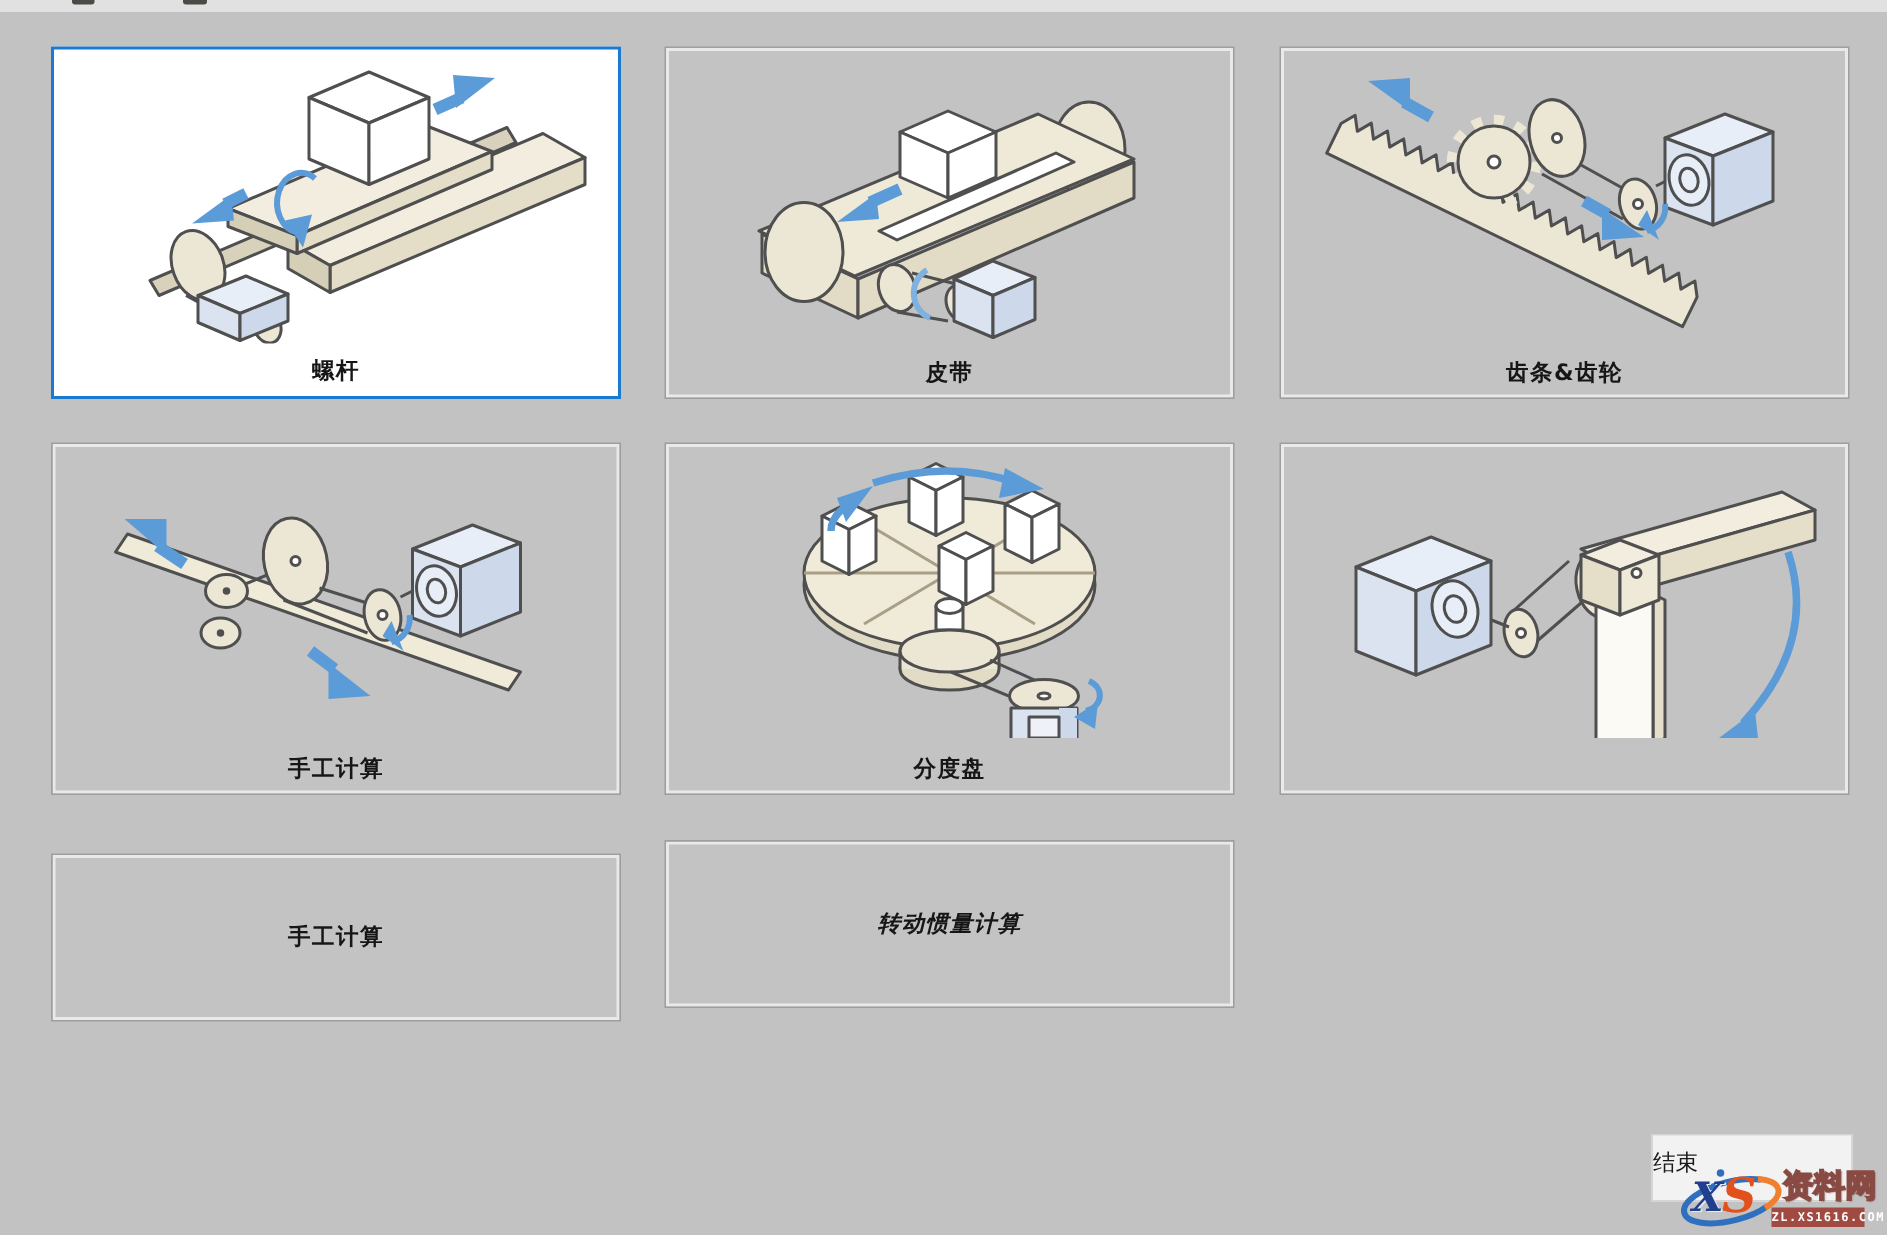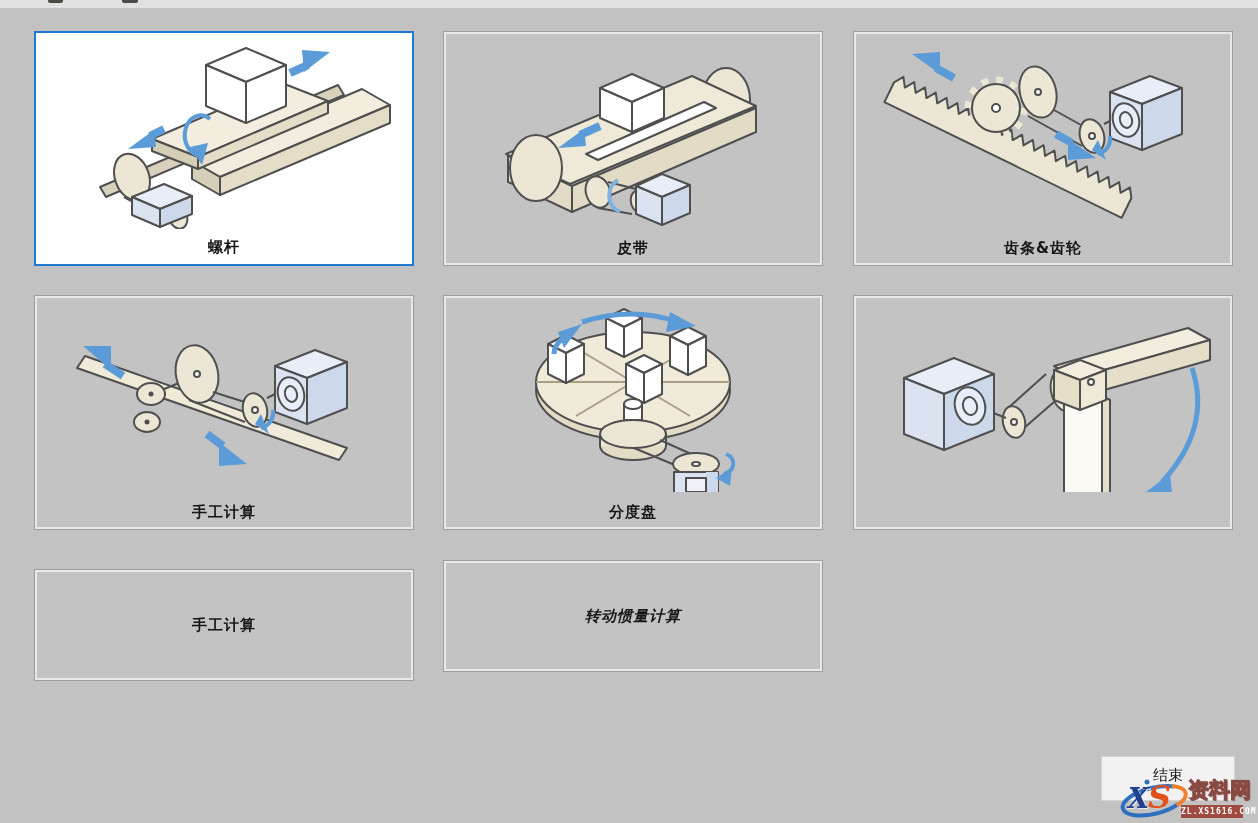--- a/index.html
+++ b/index.html
@@ -30,21 +30,21 @@
     position:absolute;left:0;right:0;bottom:7px;text-align:center;
     font-size:15px;font-weight:bold;color:#161616;letter-spacing:1px;
   }
   .card.calc .label{bottom:auto;top:50%;transform:translateY(-50%);}
   .illus{position:absolute;left:4px;top:6px;}
 
   
   .end-button{
     position:absolute;left:1101px;top:756px;width:134px;height:45px;
     box-sizing:border-box;background:#f2f2f2;border:1px solid #d4d4d4;
-    font-size:15px;color:#1a1a1a;text-align:center;padding-top:9px;
+    font-size:15px;color:#1a1a1a;text-align:left;padding-top:9px;
     cursor:pointer;z-index:5;
   }
 
   
   .watermark{position:absolute;left:1117px;top:777px;width:141px;height:46px;z-index:10;}
   .wm-swoosh{position:absolute;left:0;top:2px;}
   .wm-x{
     position:absolute;left:11px;top:6px;
     font-family:"DejaVu Serif","Liberation Serif",serif;
     font-style:italic;font-weight:bold;font-size:27px;color:#20408e;

